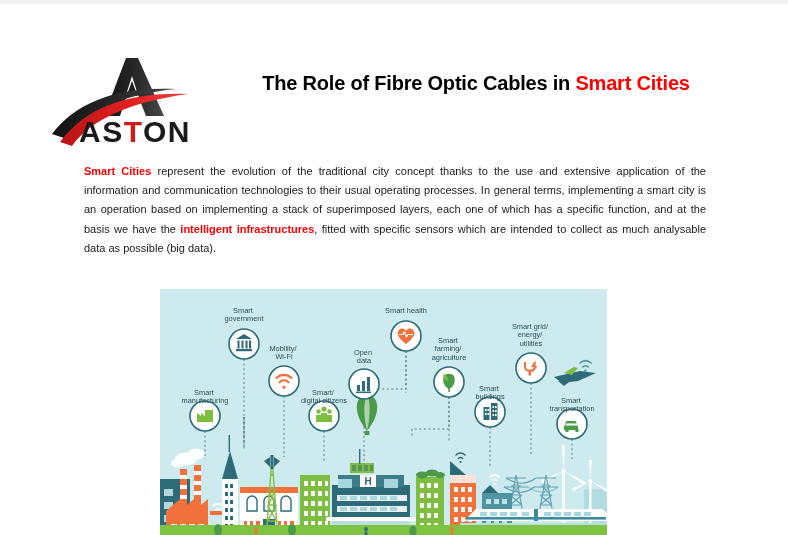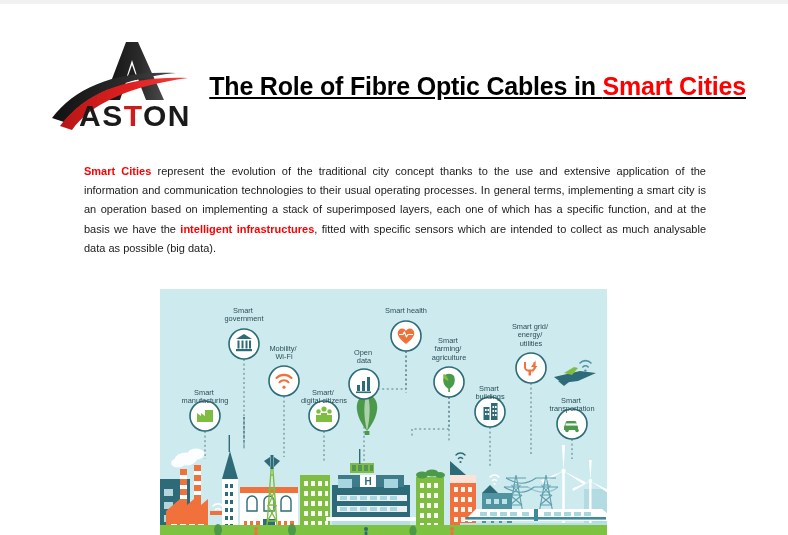--- a/index.html
+++ b/index.html
@@ -34,39 +34,38 @@
   .header {
     position: absolute;
     top: 16px;
     left: 0;
     width: 788px;
     height: 110px;
   }
   .logo-wrap {
     position: absolute;
     left: 46px;
-    top: 6px;
+    top: 22px;
     width: 150px;
     height: 108px;
   }
   .logo-wrap svg { display: block; }
 
   .doc-title {
     position: absolute;
     left: 206px;
     top: 52px;
     width: 540px;
-    text-align: right;
+    text-align: center;
     font-family: "Liberation Sans", sans-serif;
-    font-size: 25px;
+    font-size: 20px;
     font-weight: bold;
     letter-spacing: -0.2px;
     color: #000000;
     white-space: nowrap;
-    text-decoration: underline;
   }
   .doc-title .accent { color: #ff0000; }
 
   
   .body-copy {
     position: absolute;
     left: 84px;
     top: 158px;
     width: 622px;
     font-family: "Liberation Sans", sans-serif;

